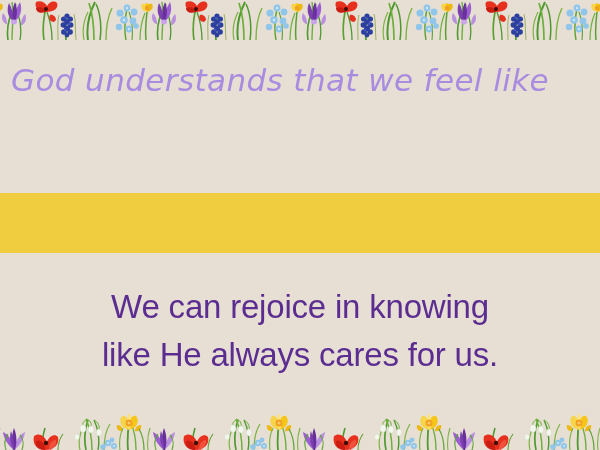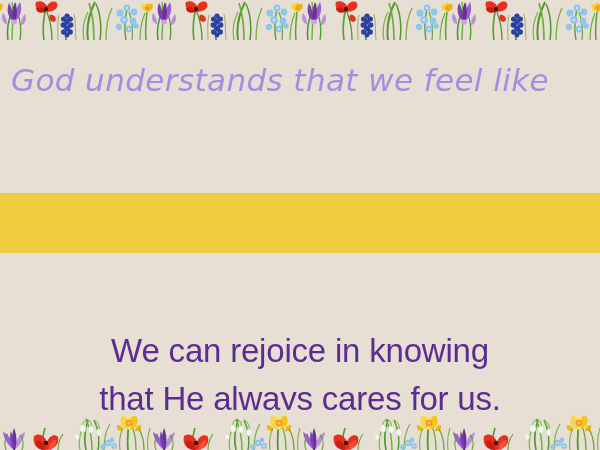--- a/index.html
+++ b/index.html
@@ -69,21 +69,20 @@
     color: #a98ce0;
     white-space: nowrap;
   }
 
   #statement-block {
     position: absolute;
     left: 0;
     top: 283px;
     width: 600px;
     text-align: center;
-    margin-top: 44px;
   }
   .statement-line {
     font-family: "Liberation Sans", sans-serif;
     font-weight: 400;
     font-size: 33px;
     line-height: 48px;
     letter-spacing: -0.2px;
     color: #5b2d91;
     white-space: nowrap;
   }
@@ -186,21 +185,21 @@
   </div>
 
   <div id="script-block">
     <div class="script-line">God understands that we feel like</div>
   </div>
 
   <div id="accent-band"></div>
 
   <div id="statement-block">
     <div class="statement-line">We can rejoice in knowing</div>
-    <div class="statement-line">that He always cares for us.</div>
+    <div class="statement-line">like He always cares for us.</div>
   </div>
 
   <div class="floral-border floral-bottom">
     <svg class="floral-strip" viewBox="0 0 600 40" preserveAspectRatio="none">
       <defs>
         <g id="tuft2">
 
           <path d="M14 40 C12 34 12 28 14 22" stroke="#4e9a2f" stroke-width="1.6" fill="none"></path>
           <path d="M14 40 C9 36 4 30 3 22 C8 24 12 30 14 38 Z" fill="#9b5fd0"></path>
           <path d="M14 40 C19 36 24 30 25 22 C20 24 16 30 14 38 Z" fill="#b98fe0"></path>

